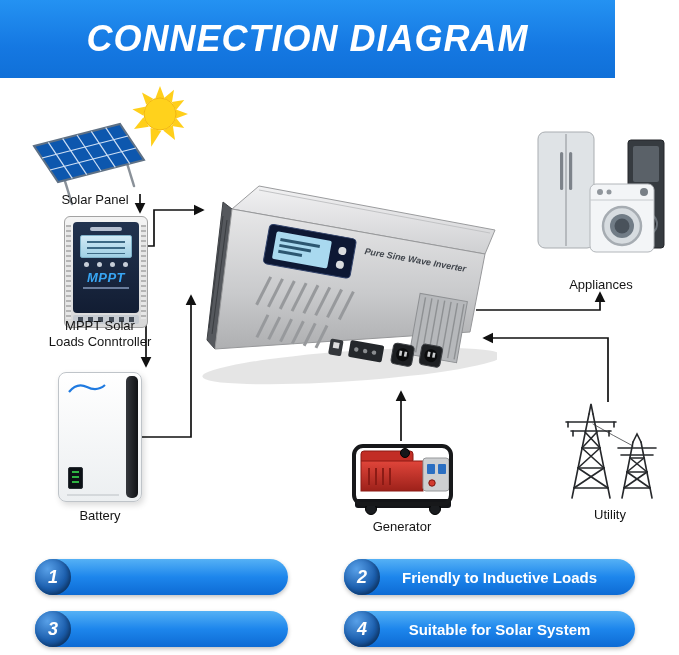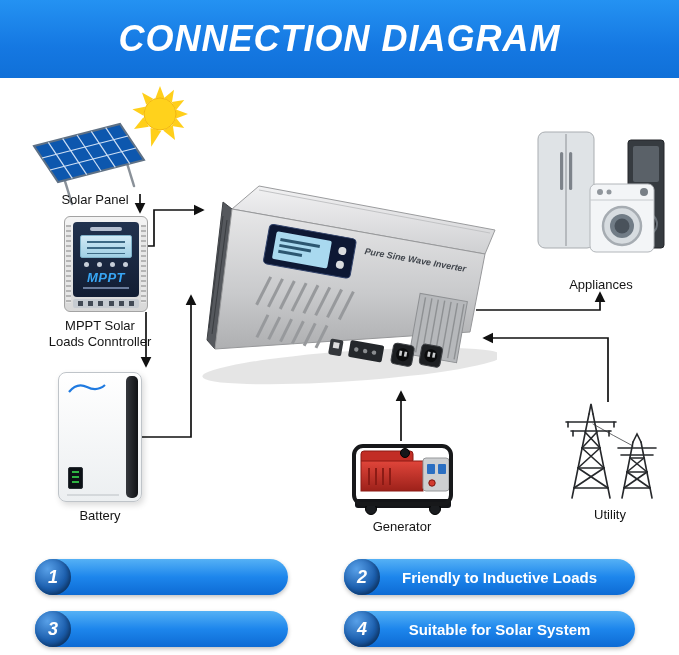--- a/index.html
+++ b/index.html
@@ -1,40 +1,40 @@
 <!DOCTYPE html>
 <html><head>
 <meta charset="utf-8">
 <style>
   *{margin:0;padding:0;box-sizing:border-box}
   html,body{width:679px;height:655px}
   body{font-family:"Liberation Sans",sans-serif;background:#fff}
   .stage{position:relative;width:679px;height:655px;background:#fff;overflow:hidden}
 
   
-  .banner{position:absolute;left:0;top:0;width:679px;height:78px;
+  .banner{position:absolute;left:0;top:0;width:615px;height:78px;
     background:linear-gradient(180deg,#2492f2 0%,#1578e2 60%,#1070d8 100%);
     display:flex;align-items:center;justify-content:center}
   .banner h1{color:#fff;font-size:36px;font-weight:bold;font-style:italic;letter-spacing:1px}
   .wires{position:absolute;left:0;top:0;z-index:1}
   .comp{position:absolute;z-index:2}
 
   .label{position:absolute;z-index:3;transform:translateX(-50%);font-size:13px;color:#141414;
     text-align:center;line-height:1.2;white-space:nowrap}
 
   
   .sun{left:108px;top:84px}
   .solar{left:30px;top:116px}
   .inverter{left:202px;top:182px}
   .appliances{left:532px;top:126px}
   .generator{left:349px;top:441px}
   .utility{left:562px;top:400px}
 
   
-  .mppt{position:absolute;z-index:2;left:64px;top:216px;width:84px;height:96px;
+  .mppt{position:absolute;z-index:2;left:64px;top:216px;width:84px;height:112px;
     background:linear-gradient(180deg,#f4f4f4,#d8d8d8);border:1px solid #a3a3a3;border-radius:6px}
   .mppt-fin{position:absolute;top:8px;bottom:8px;width:5px;
     background:repeating-linear-gradient(180deg,#b5b5b5 0 2px,#e7e7e7 2px 5px)}
   .mppt-fin.l{left:1px}.mppt-fin.r{right:1px}
   .mppt-face{position:absolute;left:8px;right:8px;top:5px;bottom:14px;
     background:linear-gradient(180deg,#22334f,#121d33);border-radius:4px;padding-top:5px}
   .mppt-logo{width:32px;height:4px;margin:0 auto 4px;background:#cfd8e8;border-radius:2px;opacity:.85}
   .mppt-lcd{width:52px;height:23px;margin:0 auto;background:linear-gradient(180deg,#d2ebf6,#9fcfe4);
     border:1px solid #7fb2c9;border-radius:2px;position:relative}
   .mppt-lcd::after{content:"";position:absolute;left:6px;right:6px;top:5px;height:13px;

